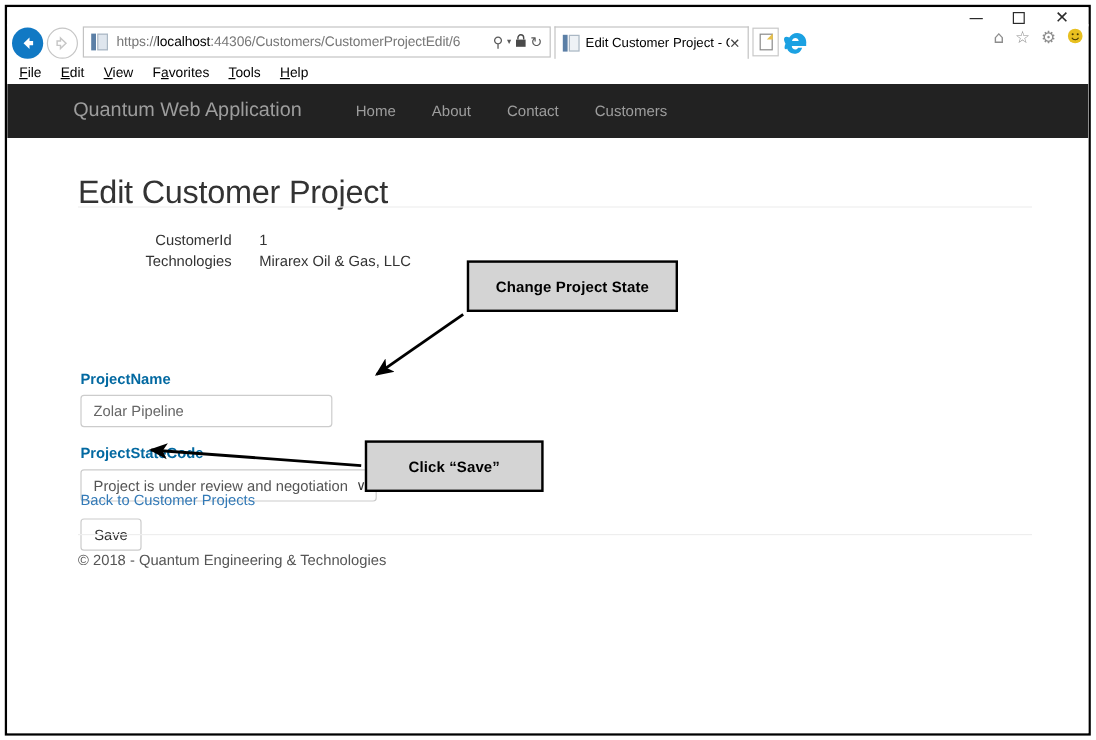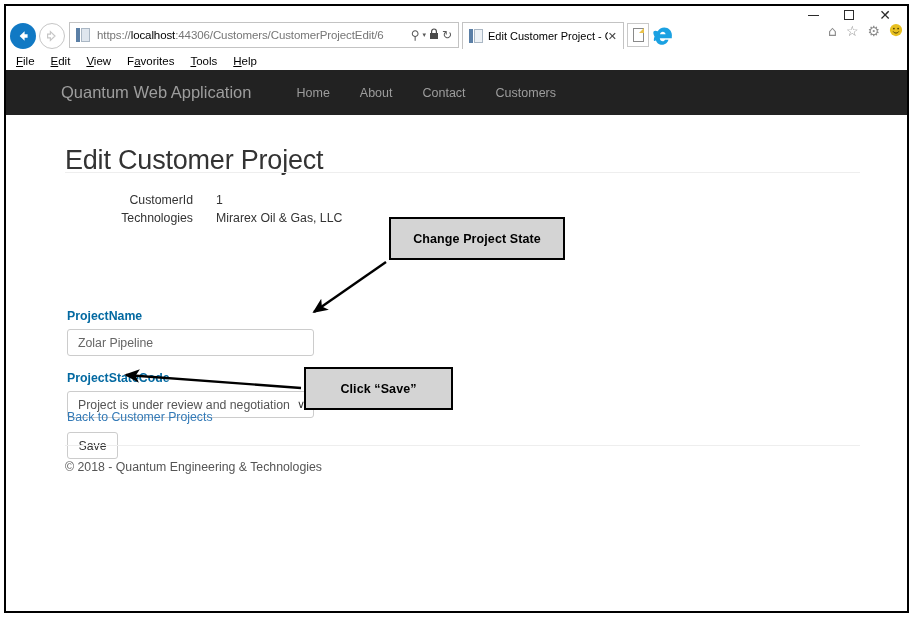--- a/index.html
+++ b/index.html
@@ -244,21 +244,21 @@
     font-size: 12.3px;
     font-weight: bold;
     color: #0369a1;
   }
   #lbl-projectname { top: 239px; }
   #lbl-projectstatecode { top: 301px; }
 
   .form-input {
     position: absolute;
     left: 61px;
-    width: 247px; height: 27px;
+    width: 210px; height: 27px;
     border: 1px solid #cccccc;
     border-radius: 3px;
     background: #ffffff;
     font-family: "Liberation Sans", sans-serif;
     font-size: 12.3px;
     color: #666666;
     padding: 0 10px;
     outline: none;
   }
   #inp-projectname { top: 259px; }

